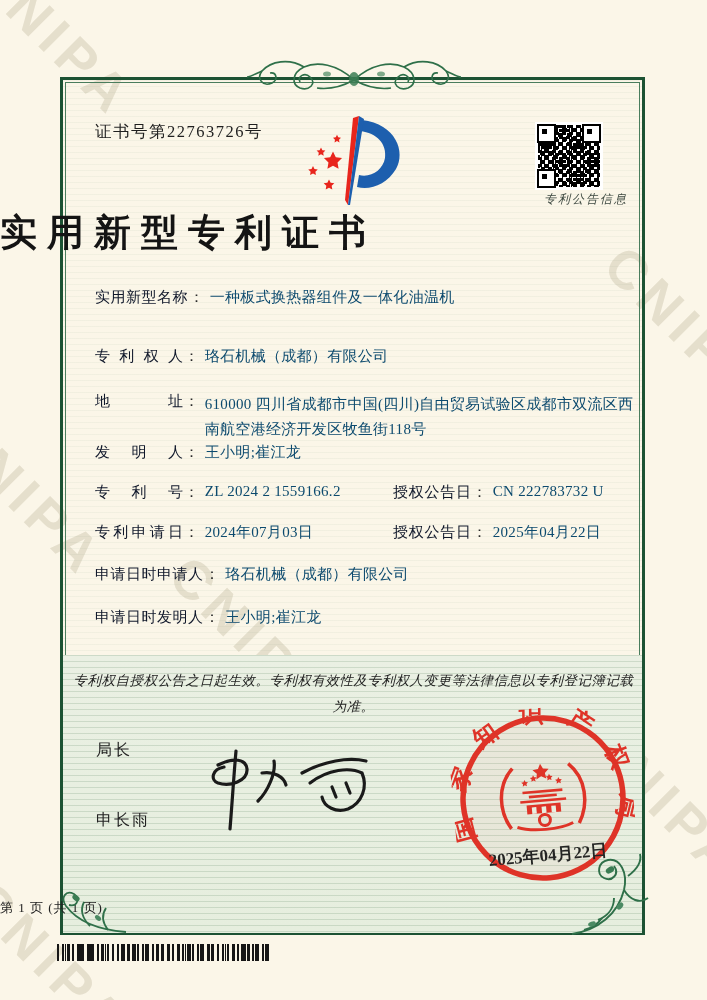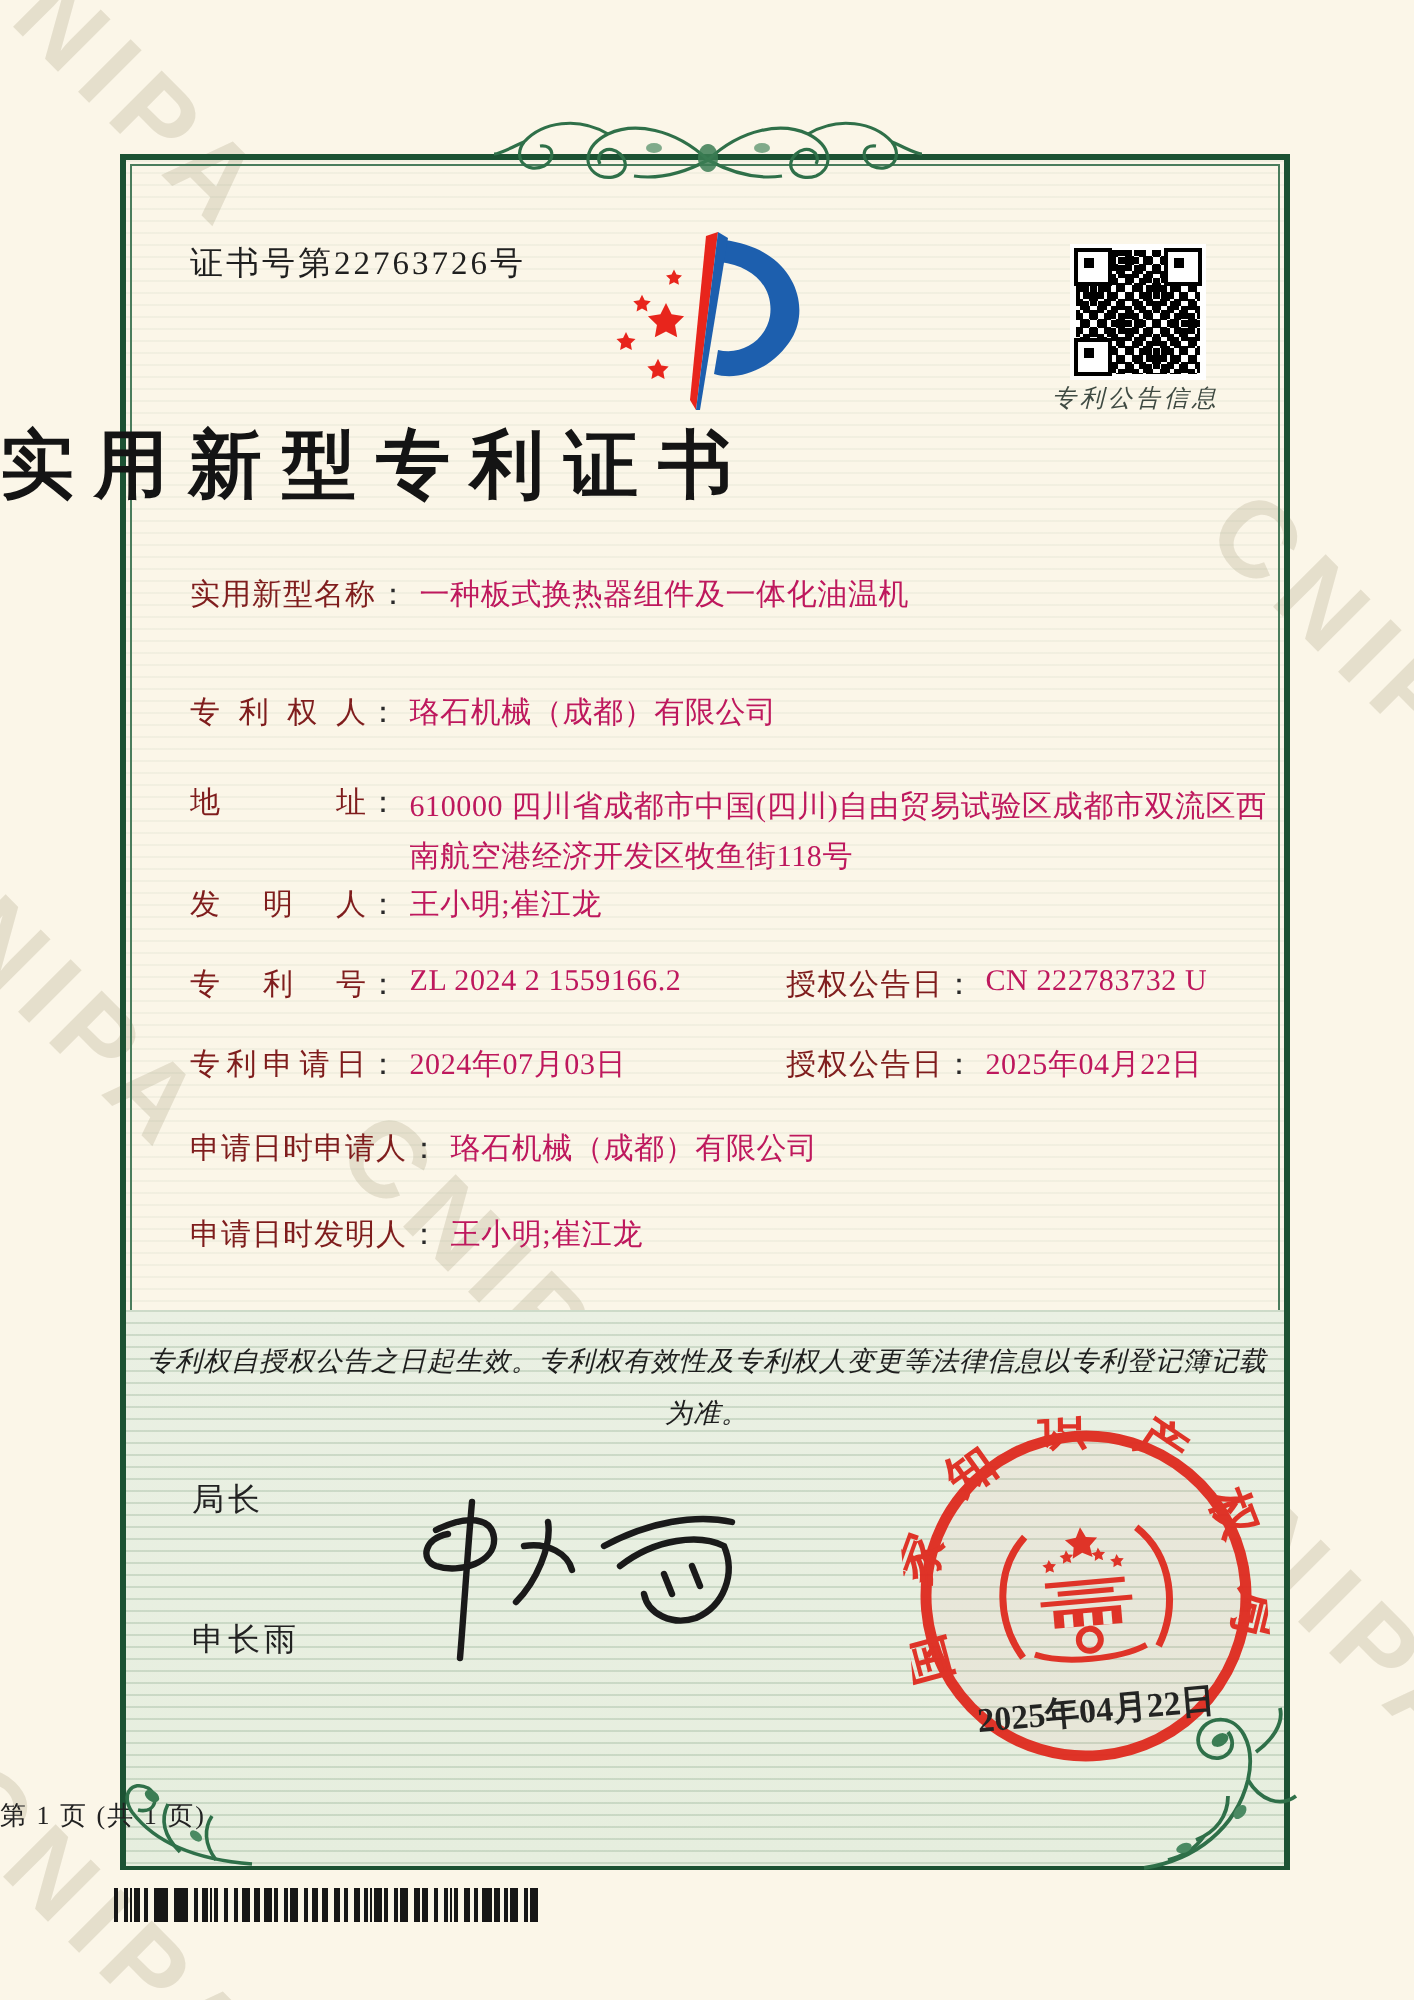--- a/index.html
+++ b/index.html
@@ -25,31 +25,31 @@
   .logo{position:absolute;left:300px;top:112px;}
   .qr{position:absolute;left:535px;top:122px;width:64px;height:64px;background:#fff;padding:2px;}
   .qr-mod{position:absolute;left:3px;top:3px;right:3px;bottom:3px;
      background-image:
        repeating-conic-gradient(#000 0 25%,transparent 0 50%),
        repeating-conic-gradient(#000 0 25%,transparent 0 50%);
      background-size:7px 7px,9px 9px;background-position:0 0,2px 3px;}
   .finder{position:absolute;width:15px;height:15px;border:2.5px solid #000;background:#fff;}
   .finder::after{content:"";position:absolute;left:2.5px;top:2.5px;width:5px;height:5px;background:#000;}
   .f-tl{left:2px;top:2px}.f-tr{right:2px;top:2px}.f-bl{left:2px;bottom:2px}
-  .qr-caption{position:absolute;left:508px;top:191px;width:120px;text-align:center;
+  .qr-caption{position:absolute;left:508px;top:191px;width:120px;text-align:right;
       font-size:12px;letter-spacing:2px;color:#3f4a42;font-style:italic;}
   .title{position:absolute;left:0;top:208px;width:707px;
       font-size:37px;font-weight:bold;letter-spacing:10px;color:#141414;}
   
   .row{position:absolute;left:95px;font-size:15px;white-space:nowrap;}
-  .flabel{display:inline-block;width:88px;text-align:justify;text-align-last:justify;color:#7f1d1d;vertical-align:top;}
+  .flabel{display:inline-block;width:88px;text-align:justify;text-align-last:justify;color:#0f172a;vertical-align:top;}
   .flabel.wide{width:auto;text-align-last:auto;letter-spacing:0.5px;}
   .flabel.w5{width:78px;}
   .colon{display:inline-block;margin:0 2px 0 1px;vertical-align:top;}
-  .fvalue{display:inline-block;color:#be185d;letter-spacing:0.3px;vertical-align:top;}
+  .fvalue{display:inline-block;color:#0c4a6e;letter-spacing:0.3px;vertical-align:top;}
   .fvalue.wrap{white-space:normal;width:438px;line-height:25px;}
   .col2{position:absolute;left:298px;top:0;white-space:nowrap;}
   
   .legal{position:absolute;left:70px;top:668px;width:567px;text-align:center;
       font-size:13.5px;line-height:26px;color:#1e1e1e;font-style:italic;letter-spacing:0.5px;}
   
   .signer{position:absolute;left:96px;font-family:"Liberation Sans","DejaVu Sans",sans-serif;
       font-size:16px;font-weight:500;color:#222;letter-spacing:2px;}
   .sig-svg{position:absolute;left:190px;top:743px;}
   

